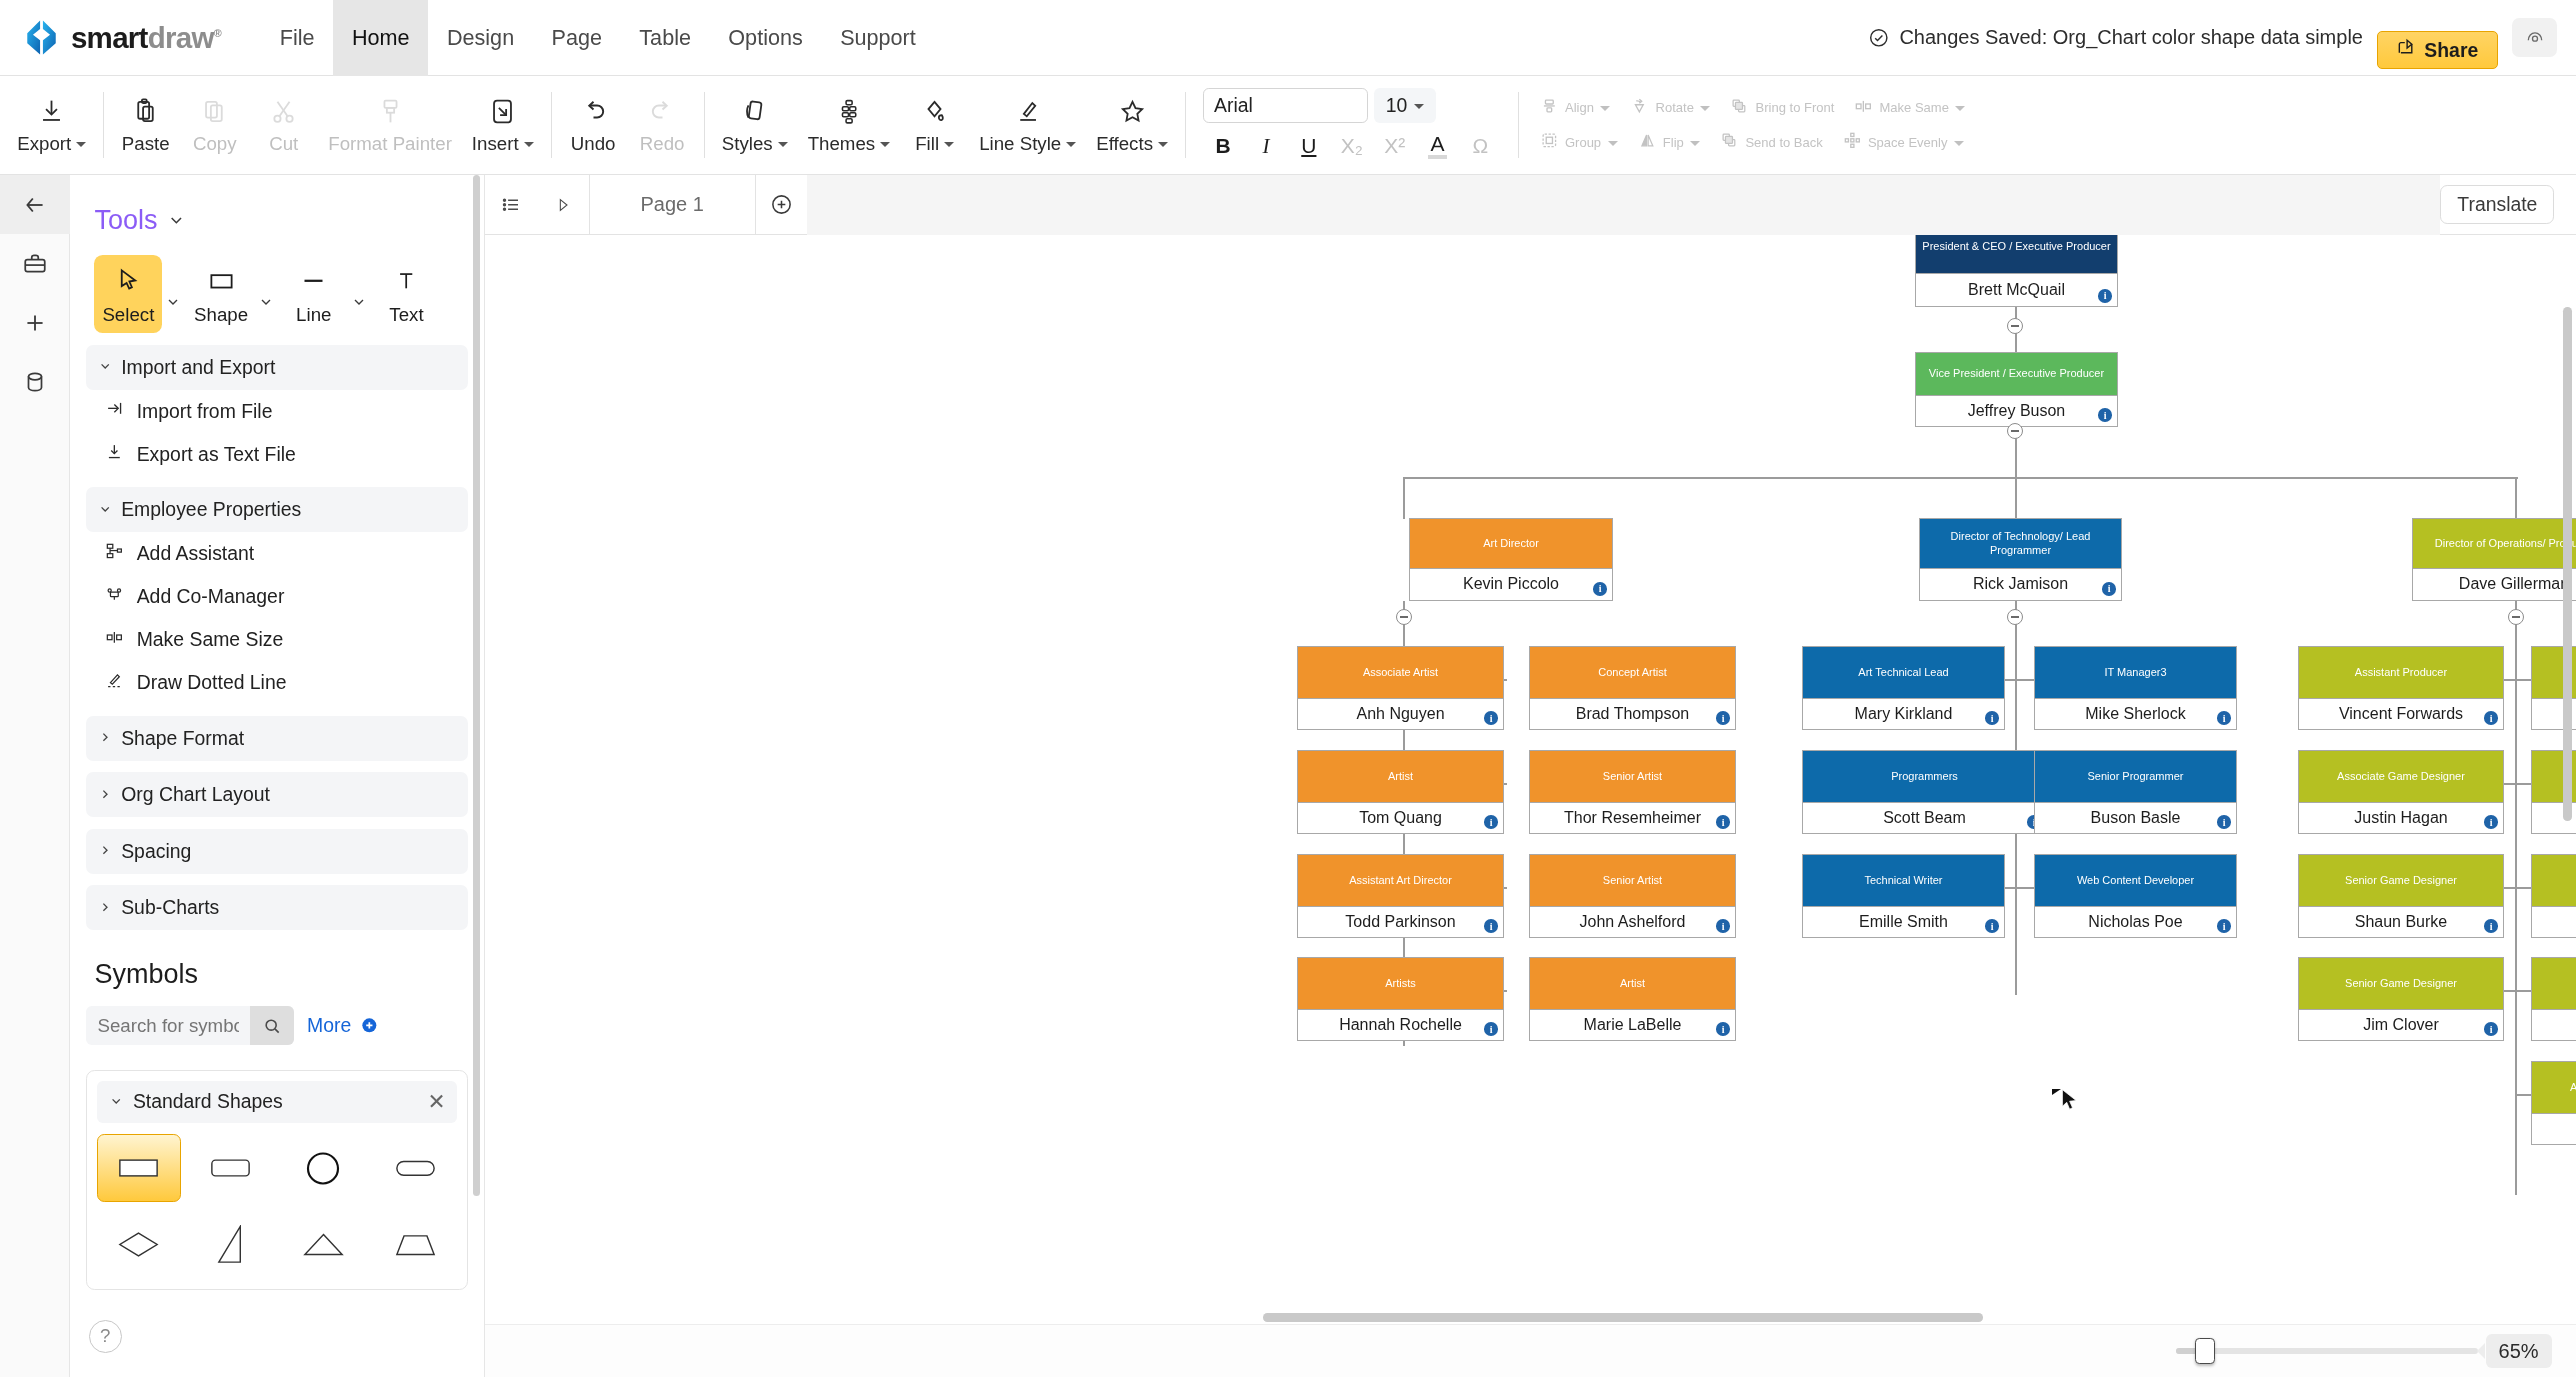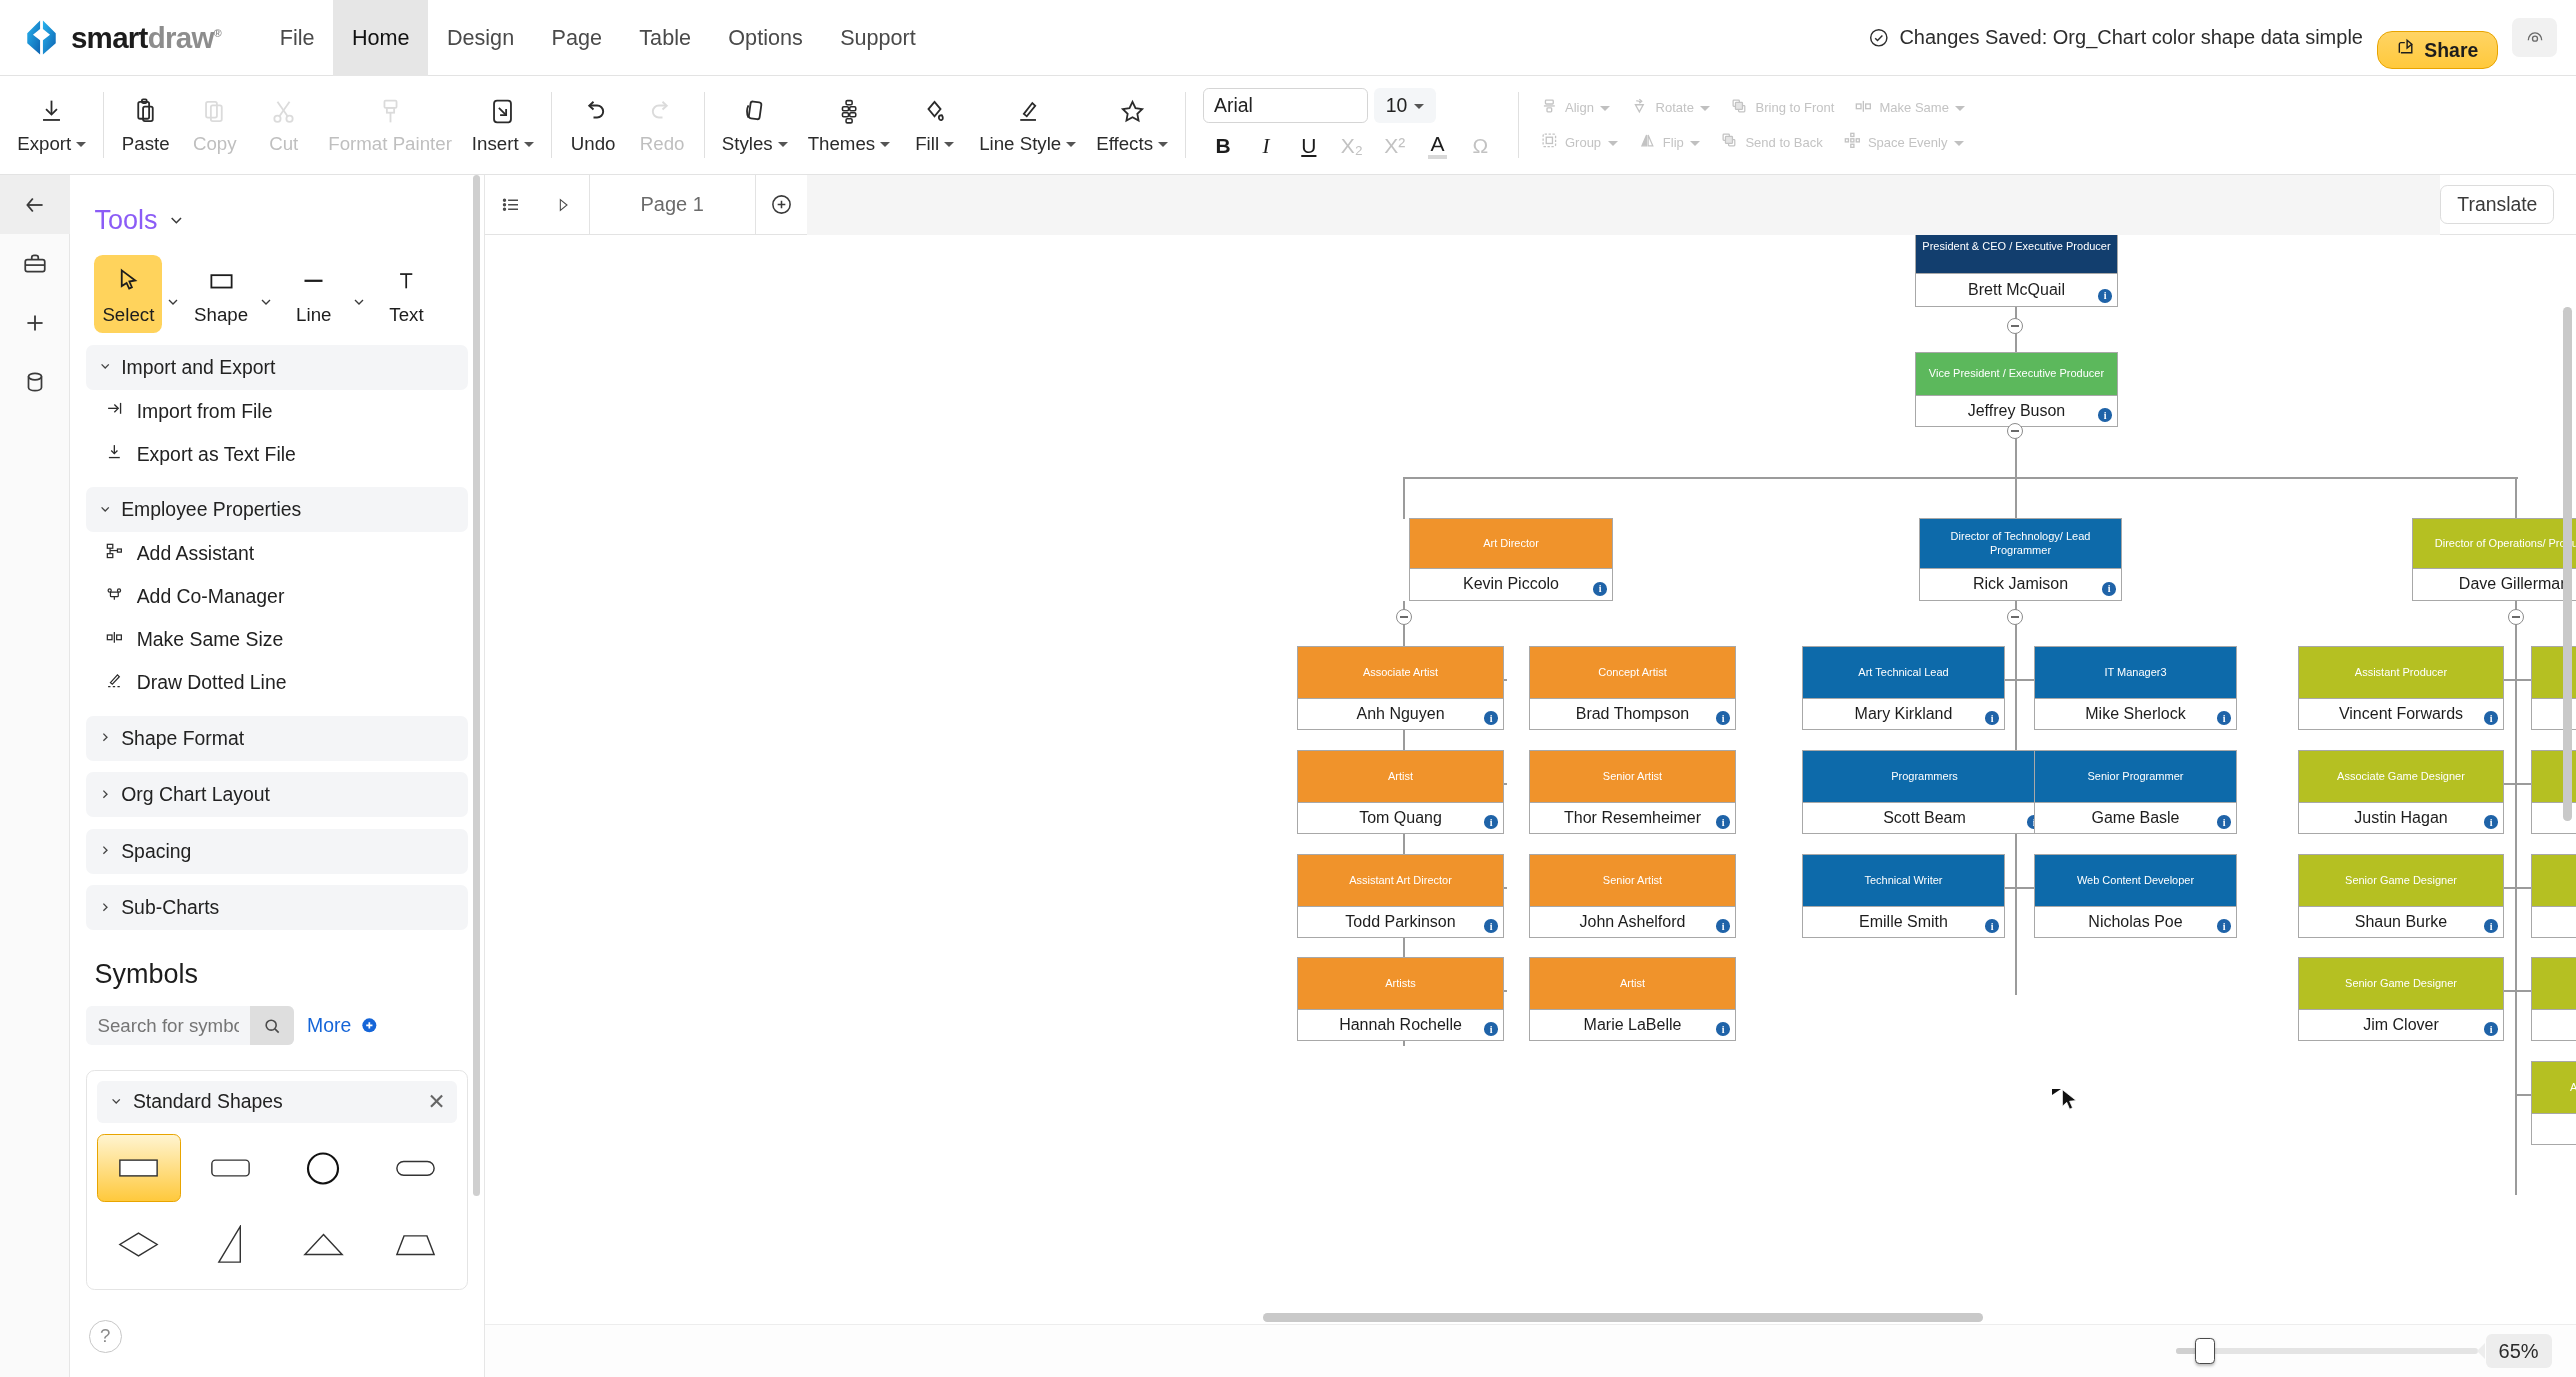--- a/index.html
+++ b/index.html
@@ -26,21 +26,21 @@
   .menu-item {
     font-size: 21.6px; color: #4a4a4a; padding: 0 18.7px; height: 76px;
     display: flex; align-items: center; cursor: pointer;
   }
   .menu-item.active { background: #e6e6e6; color: #111; }
   .menu-right { margin-left: auto; display: flex; align-items: center; padding-right: 18.7px; gap: 14.4px; }
   .saved-status { display: flex; align-items: center; gap: 10px; font-size: 20px; color: #2d2d2d; }
   .check-circle { width: 21.6px; height: 21.6px; }
   .share-btn {
     background: linear-gradient(#ffd464,#ffc93c); border: 1.4px solid #e8a400;
-    border-radius: 15px; padding: 6.5px 18.7px; display: flex; align-items: center; gap: 8.6px;
+    border-radius: 5px; padding: 6.5px 18.7px; display: flex; align-items: center; gap: 8.6px;
     font-size: 19.4px; font-weight: 700; color: #1d1d1d; cursor: pointer; margin-top: 25px;
   }
   .eye-btn {
     background: #f1f1f1; border-radius: 7.2px; width: 45px; height: 39px;
     display: flex; align-items: center; justify-content: center; cursor: pointer;
   }
 
   
   .ribbon {
     height: 99px; background: #ffffff; border-bottom: 0.7px solid #e3e3e3;
@@ -1052,21 +1052,21 @@
           <div class="node" style="left:1549px;top:411px;width:203px;height:84px">
             <div class="hdr" style="background:#0d6aaa;height:52px">IT Manager3</div>
             <div class="nm" style="height:29px">
               <span>Mike Sherlock</span>
               <span class="info-dot">i</span>
             </div>
           </div>
           <div class="node" style="left:1549px;top:515px;width:203px;height:84px">
             <div class="hdr" style="background:#0d6aaa;height:52px">Senior Programmer</div>
             <div class="nm" style="height:29px">
-              <span>Game Basle</span>
+              <span>Buson Basle</span>
               <span class="info-dot">i</span>
             </div>
           </div>
           <div class="node" style="left:1549px;top:619px;width:203px;height:84px">
             <div class="hdr" style="background:#0d6aaa;height:52px">Web Content Developer</div>
             <div class="nm" style="height:29px">
               <span>Nicholas Poe</span>
               <span class="info-dot">i</span>
             </div>
           </div>

